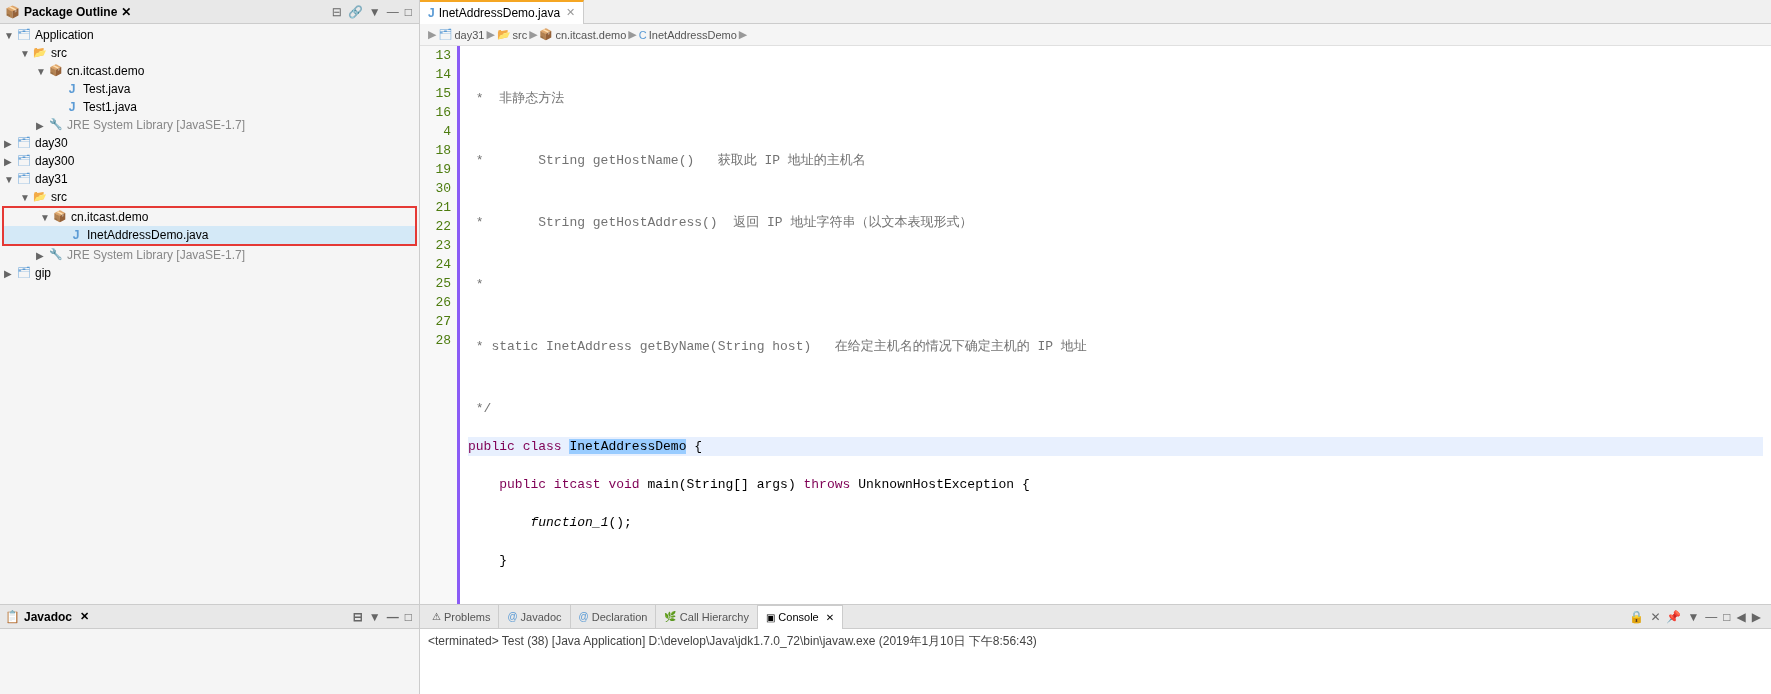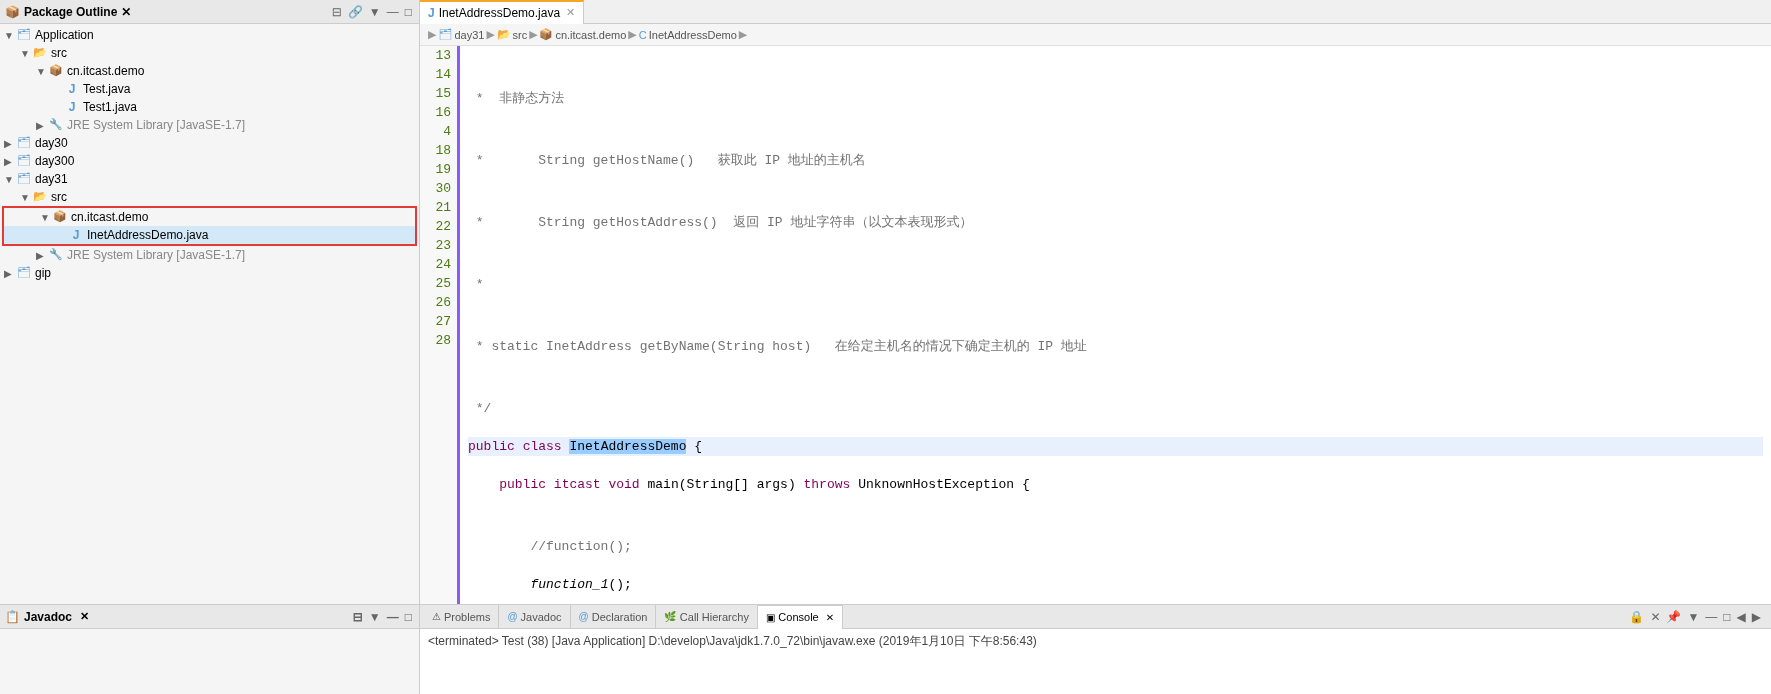--- a/index.html
+++ b/index.html
@@ -231,21 +231,20 @@
         </div>
         <div class="code-content">
 <span class="code-line comment"> *  非静态方法</span>
 <span class="code-line comment"> *       String getHostName()   获取此 IP 地址的主机名</span>
 <span class="code-line comment"> *       String getHostAddress()  返回 IP 地址字符串（以文本表现形式）</span>
 <span class="code-line comment"> *</span>
 <span class="code-line comment"> * static InetAddress getByName(String host)   在给定主机名的情况下确定主机的 IP 地址</span>
 <span class="code-line comment"> */</span>
 <span class="code-line highlighted"><span class="kw">public</span> <span class="kw">class</span> <span class="class-name">InetAddressDemo</span> {</span>
 <span class="code-line">    <span class="kw">public</span> <span class="kw">itcast</span> <span class="kw">void</span> main(String[] args) <span class="kw">throws</span> UnknownHostException {</span>
-<span class="code-line comment">        //function();</span>
 <span class="code-line">        <em>function_1</em>();</span>
 <span class="code-line">    }</span>
 <span class="code-line comment">    /*</span>
 <span class="code-line comment">     * 在给定主机名的情况下确定主机的 IP 地址</span>
 <span class="code-line comment">     * 在给定主机名的情况下，根据系统上配置的名称服务返回其 IP 地址所组成的数组</span>
 
         </div>
       </div>
     </div>
   </div>

